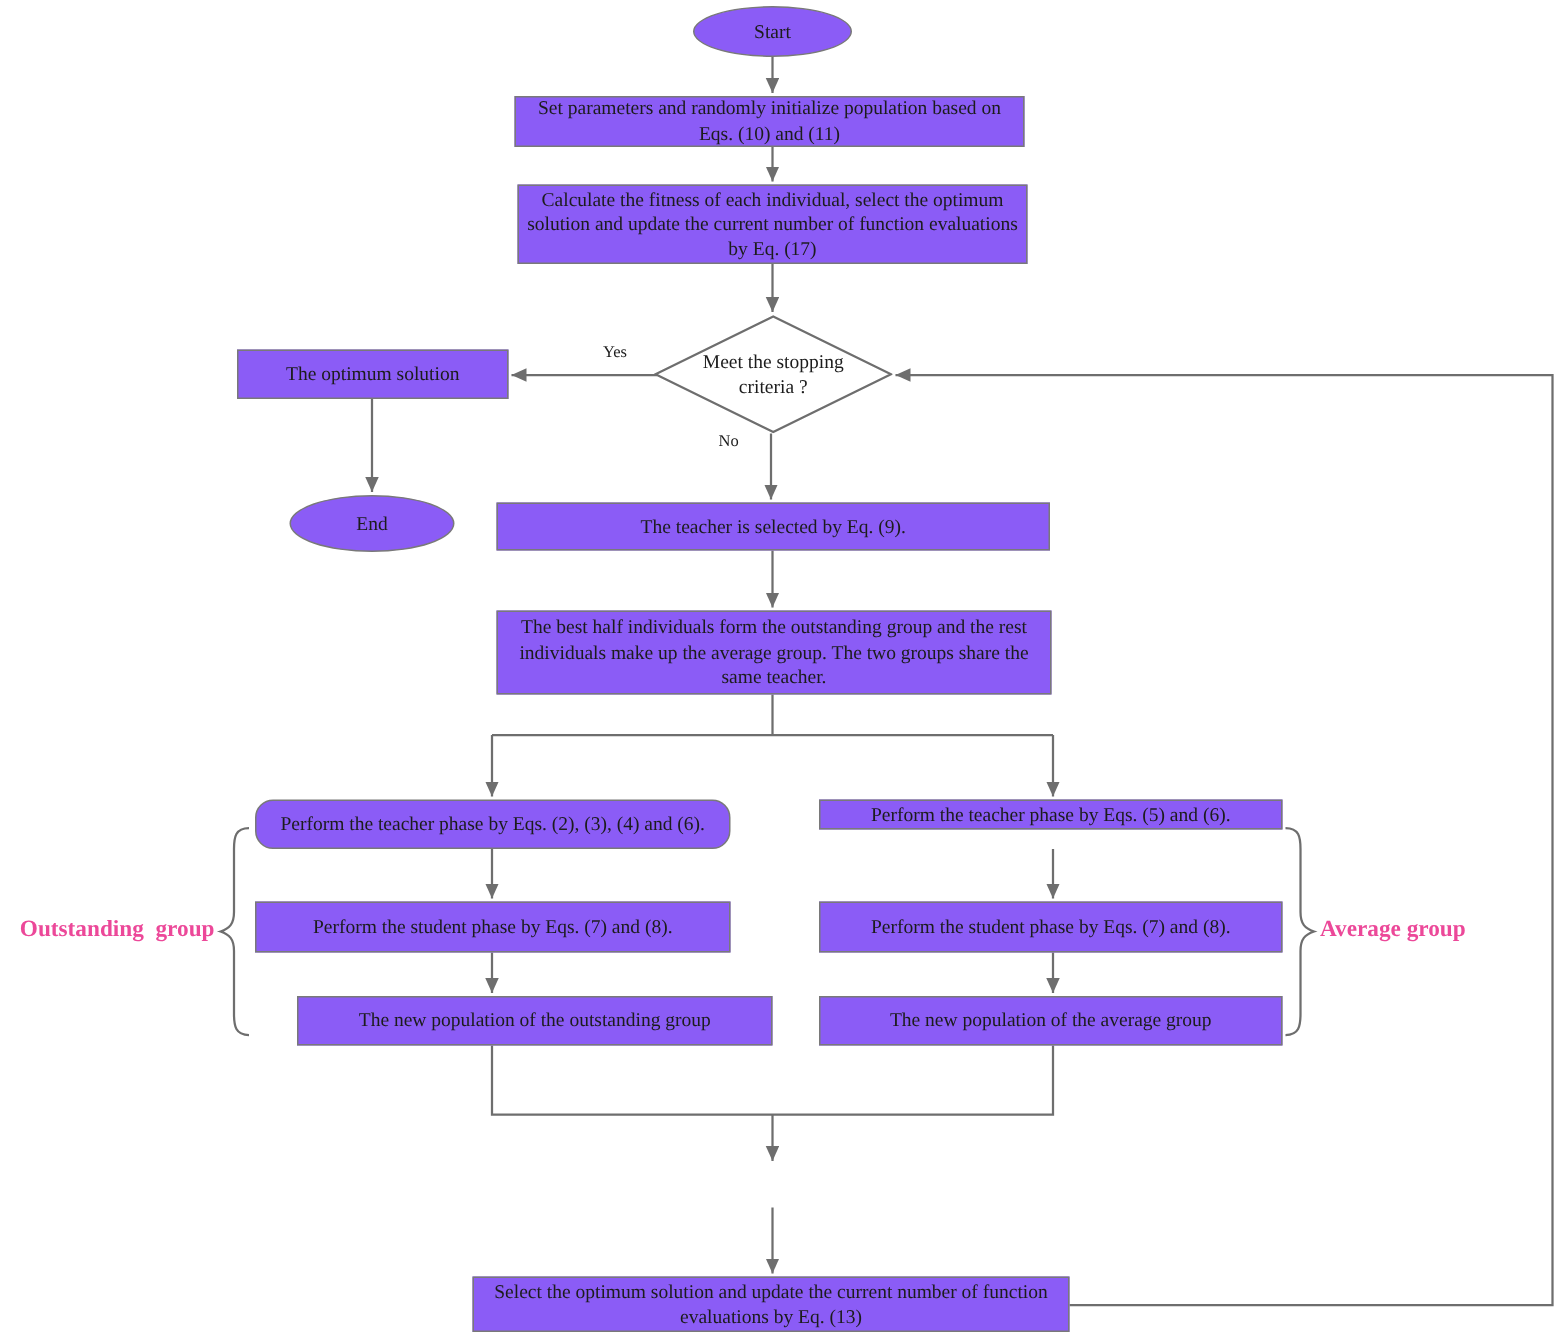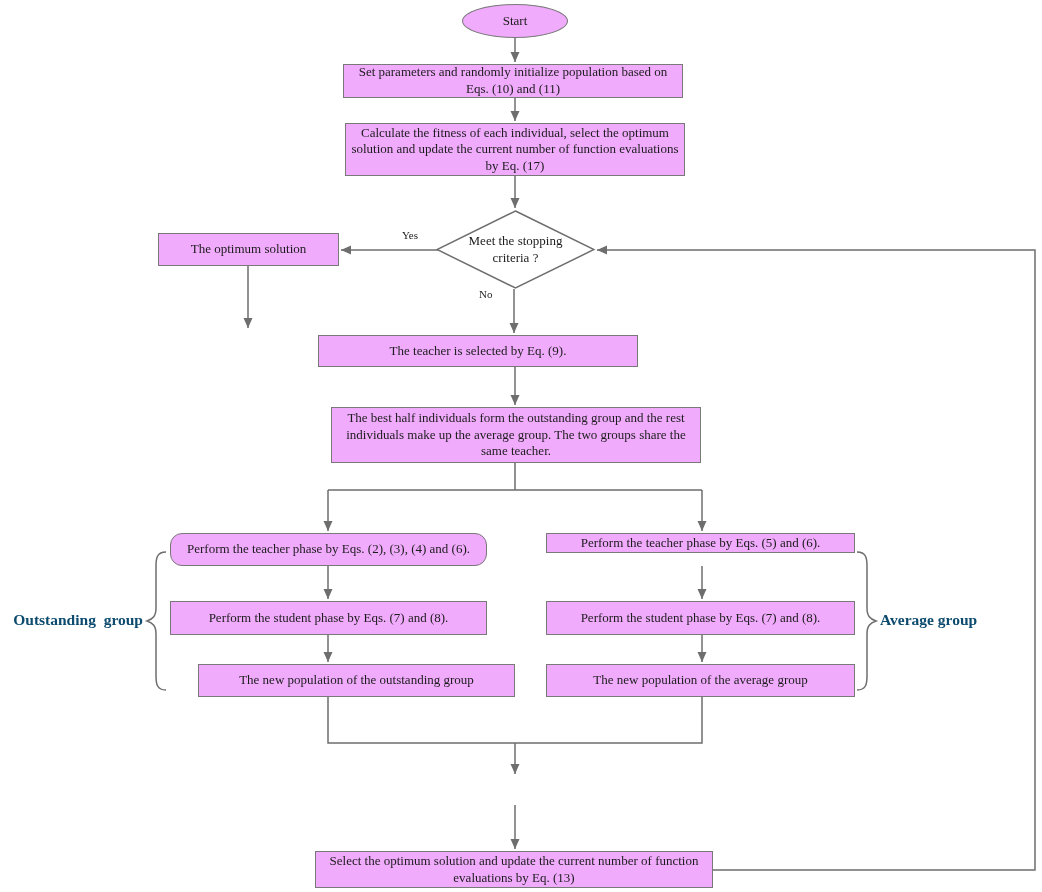--- a/index.html
+++ b/index.html
@@ -3,36 +3,36 @@
 <meta charset="utf-8">
 <style>
   html,body { margin:0; padding:0; background:#ffffff; }
   .canvas {
     position:relative; width:1042px; height:892px; background:#ffffff;
     font-family:"Liberation Serif", serif; color:#1c1c1c; overflow:hidden;
   }
   svg.wires { position:absolute; left:0; top:0; width:1042px; height:892px; }
   .node {
     position:absolute; box-sizing:border-box;
-    border:1.5px solid #797979; background:#f0abfc;
+    border:1.5px solid #797979; background:#8b5cf6;
     display:flex; align-items:center; justify-content:center;
     text-align:center; font-size:13px; line-height:1.28; padding:1px 3px;
   }
   .oval { border-radius:50%; }
   .diamond-wrap { position:absolute; }
   .diamond-wrap svg { position:absolute; left:0; top:0; }
   .diamond-text {
     position:absolute; left:0; top:0; right:0; bottom:0;
     display:flex; align-items:center; justify-content:center;
     text-align:center; font-size:13px; line-height:1.3; padding:0 27px;
   }
   .edge-label { position:absolute; font-size:11px; color:#1c1c1c; }
   .group-label {
     position:absolute; font-weight:bold; font-size:15.5px;
-    color:#0c4a6e; white-space:pre;
+    color:#ec4899; white-space:pre;
   }
   .ta-right { text-align:right; }
 </style>
 </head>
 <body>
 
 <div class="canvas">
 
   <svg class="wires" viewBox="0 0 1042 892" fill="none">
     <defs>
@@ -72,22 +72,23 @@
 
   <div class="diamond-wrap" style="left:436px; top:210px; width:159px; height:79px;">
     <svg width="159" height="79" viewBox="0 0 159 79">
       <polygon points="79.5,1 158,39.5 79.5,78 1,39.5" fill="#ffffff" stroke="#6e6e6e" stroke-width="1.5"></polygon>
     </svg>
     <div class="diamond-text">Meet the stopping criteria ?</div>
   </div>
 
   <div class="node" style="left:158px; top:233px; width:181px; height:33px;">The optimum solution</div>
 
+  <div class="node oval" style="left:193px; top:330px; width:110px; height:38px;">End</div>
 
-  <div class="node" style="left:318px; top:335px; width:320px; height:32px;">The teacher is selected by Eq. (9).</div>
+  <div class="node" style="left:331px; top:335px; width:369px; height:32px;">The teacher is selected by Eq. (9).</div>
 
   <div class="node" style="left:331px; top:407px; width:370px; height:56px;">The best half individuals form the outstanding group and the rest individuals make up the  average group. The two groups share the same teacher.</div>
 
   <div class="node" style="left:170px; top:533px; width:317px; height:33px;border-radius:12px;">Perform the teacher phase by Eqs. (2), (3), (4) and (6).</div>
 
   <div class="node" style="left:170px; top:601px; width:317px; height:34px;">Perform the student phase by Eqs. (7) and (8).</div>
 
   <div class="node" style="left:170px; top:664px; width:317px; height:33px;margin-left:28px;">The new population of the outstanding group</div>
 
   <div class="node" style="left:546px; top:533px; width:309px; height:20px;">Perform the teacher phase by Eqs. (5) and (6).</div>

